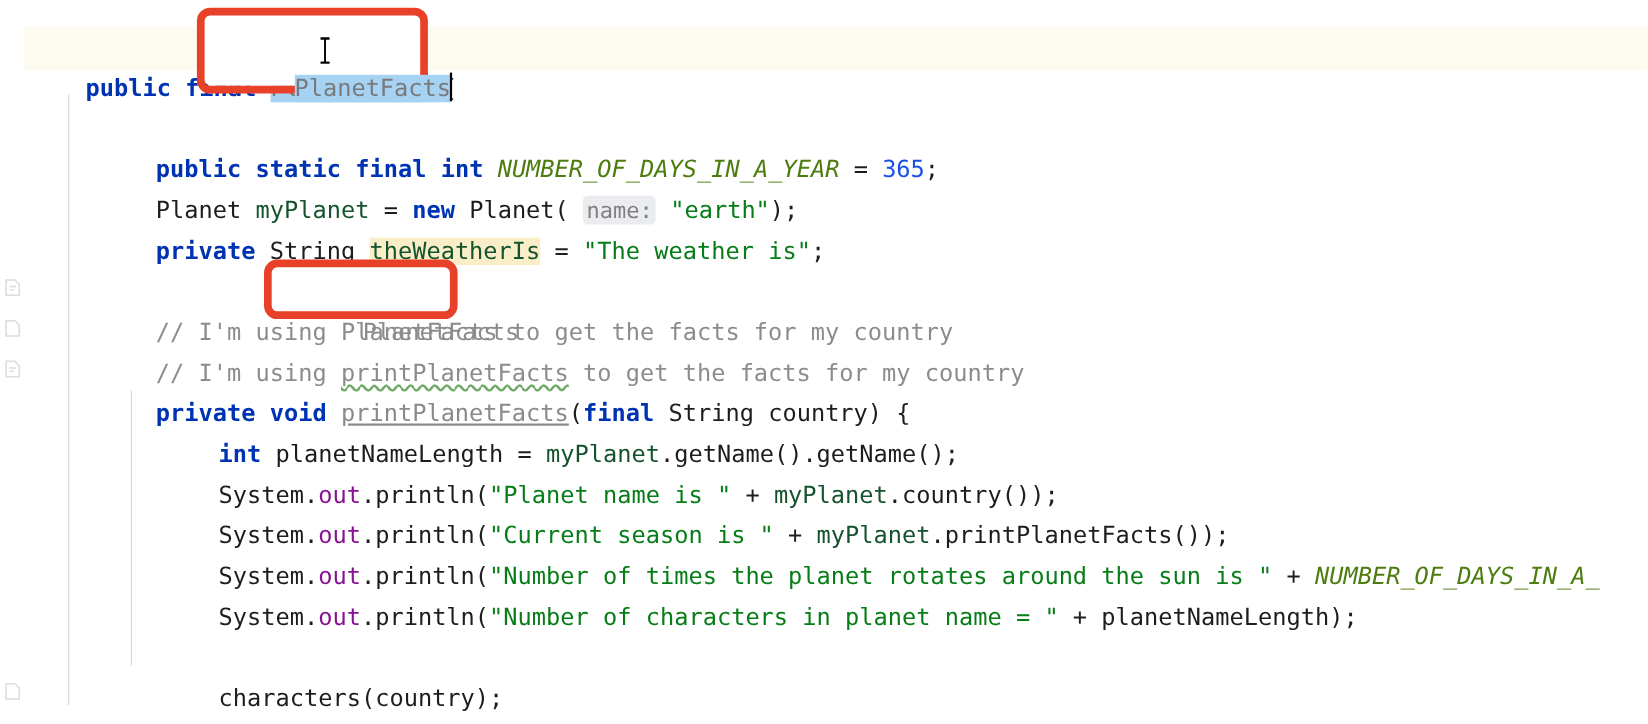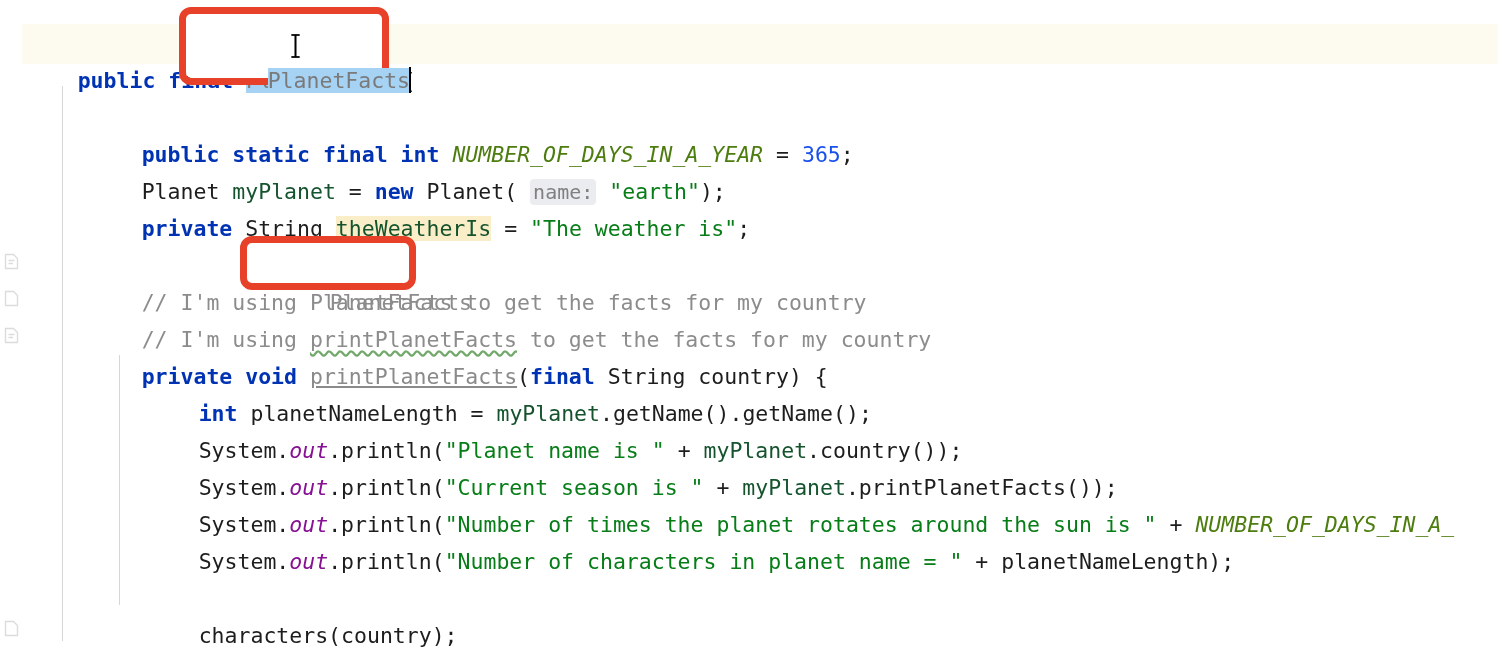--- a/index.html
+++ b/index.html
@@ -72,21 +72,21 @@
     background: #d6d6d6;
     z-index: 1;
   }
 
   
   .kw       { color: #0033b3; font-weight: bold; }
   .plain    { color: #1d1d1d; }
   .str      { color: #067d17; }
   .num      { color: #1750eb; }
   .field    { color: #14532d; }
-  .fielditalic { color: #871094; font-style: italic; }
+  .fielditalic { color: #871094; }
   .static-const { color: #4d7c0f; font-style: italic; }
   .comment  { color: #8c8c8c; }
   .gray-id  { color: #8a8a8a; text-decoration: underline; }
   .hint {
     color: #808080;
     background: #ebecf0;
     border-radius: 4px;
     padding: 1px 3px;
     font-size: 20px;
   }

